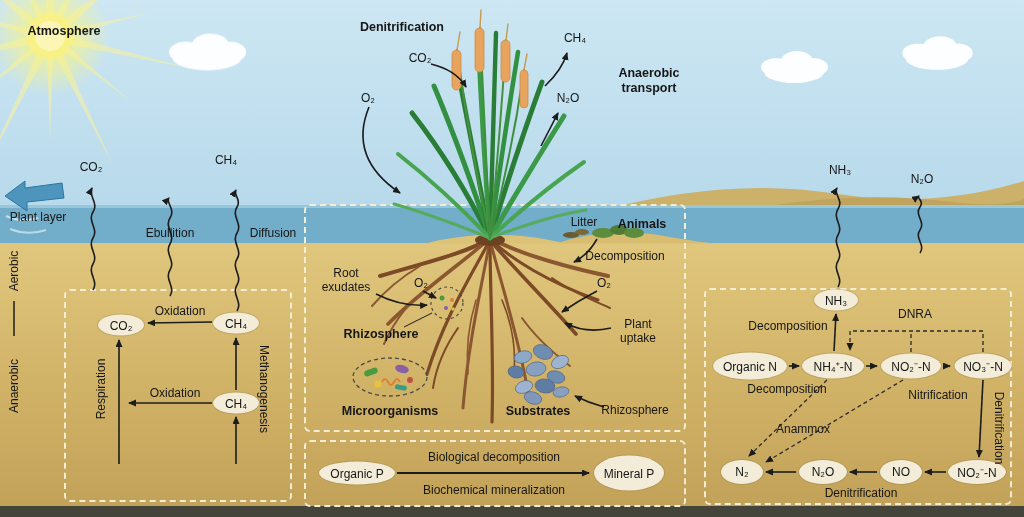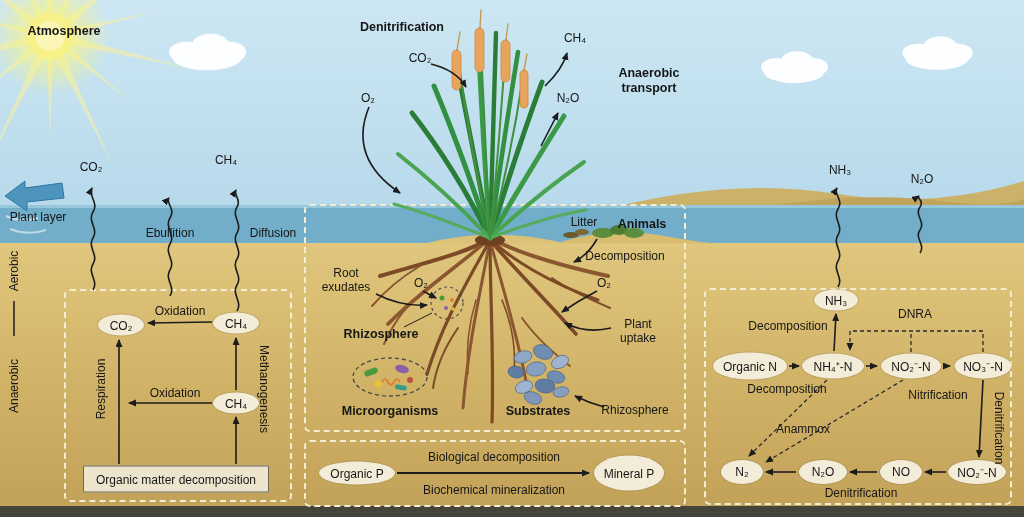--- a/index.html
+++ b/index.html
@@ -251,21 +251,20 @@
       <path d="M983,352 L983,331 L850,331 L850,350" marker-end="url(#ah)"></path>
       <path d="M911,352 L911,331"></path>
       <path d="M827,380 L749,456" marker-end="url(#ah)"></path>
       <path d="M903,380 L766,462" marker-end="url(#ah)"></path>
     </g>
   </svg>
 
   <div class="oval" style="left:121px;top:325px;width:46px;height:21px">CO₂</div>
   <div class="oval" style="left:236px;top:323px;width:46px;height:21px">CH₄</div>
   <div class="oval" style="left:236px;top:403px;width:46px;height:21px">CH₄</div>
-  <div class="rect-node" style="left:176px;top:479px;width:186px;height:27px">Organic matter decomposition</div>
 
   <div class="oval" style="left:357px;top:473px;width:76px;height:23px">Organic P</div>
   <div class="oval" style="left:629px;top:473px;width:70px;height:35px">Mineral P</div>
 
   <div class="oval" style="left:836px;top:300px;width:44px;height:21px">NH₃</div>
   <div class="oval" style="left:750px;top:366px;width:74px;height:27px">Organic N</div>
   <div class="oval" style="left:833px;top:366px;width:62px;height:25px">NH₄⁺-N</div>
   <div class="oval" style="left:911px;top:366px;width:60px;height:25px">NO₂⁻-N</div>
   <div class="oval" style="left:983px;top:366px;width:57px;height:25px">NO₃⁻-N</div>
   <div class="oval" style="left:742px;top:472px;width:42px;height:24px">N₂</div>

